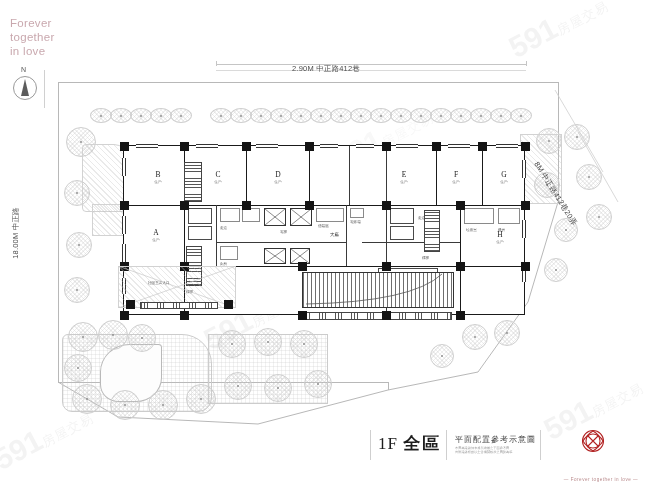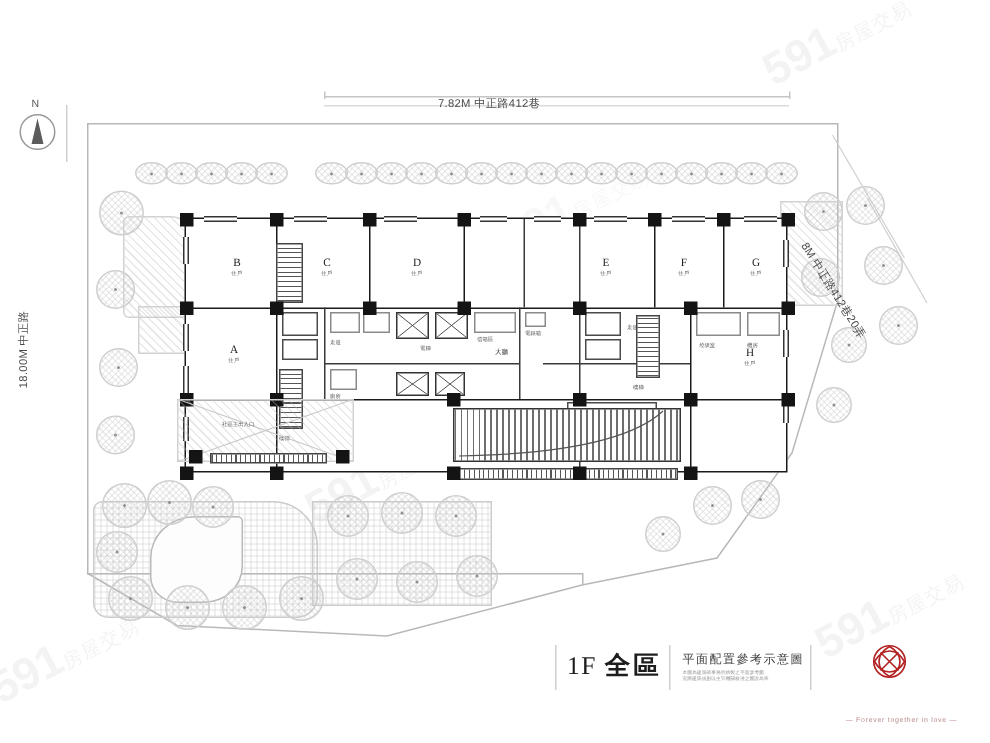--- a/index.html
+++ b/index.html
@@ -256,20 +256,23 @@
 <body>
 
 <div id="page">
 
   <div class="wm" style="left:505px; top:8px;"><span>591</span><small>房屋交易</small></div>
   <div class="wm" style="left:200px; top:300px;"><span>591</span><small>房屋交易</small></div>
   <div class="wm" style="left:540px; top:390px;"><span>591</span><small>房屋交易</small></div>
   <div class="wm" style="left:-10px; top:420px;"><span>591</span><small>房屋交易</small></div>
   <div class="wm" style="left:330px; top:120px; opacity:.6;"><span>591</span><small>房屋交易</small></div>
 
+  <div id="tagline">Forever
+together
+in love</div>
 
   <div id="north">
     <div class="nlabel">N</div>
     <div class="ncirc"></div>
     <div class="narrow"></div>
     <div class="nbar"></div>
   </div>
 
   <div id="site">
 
@@ -346,21 +349,21 @@
 
     <div class="tree" style="left:404px; top:252px; width:26px; height:26px;"></div>
     <div class="tree" style="left:436px; top:248px; width:26px; height:26px;"></div>
     <div class="tree" style="left:372px; top:272px; width:24px; height:24px;"></div>
 
     <div class="tree" style="left:506px; top:52px;  width:26px; height:26px;"></div>
     <div class="tree" style="left:518px; top:92px;  width:26px; height:26px;"></div>
     <div class="tree" style="left:528px; top:132px; width:26px; height:26px;"></div>
   </div>
 
-  <div class="roadlabel" id="road-top">7.82M 中正路412巷</div>
+  <div class="roadlabel" id="road-top">2.90M 中正路412巷</div>
   <div class="roadlabel" id="road-left">18.00M 中正路</div>
   <div class="roadlabel" id="road-right">8M 中正路412巷20弄</div>
 
   <div id="bldg">
 
     <div class="wall wall-h" style="left:0px;   top:59px;  width:402px;"></div>
     <div class="wall wall-h" style="left:0px;   top:120px; width:402px;"></div>
     <div class="wall wall-h wall-thin" style="left:92px; top:96px; width:130px;"></div>
     <div class="wall wall-h wall-thin" style="left:238px; top:96px; width:98px;"></div>
 

